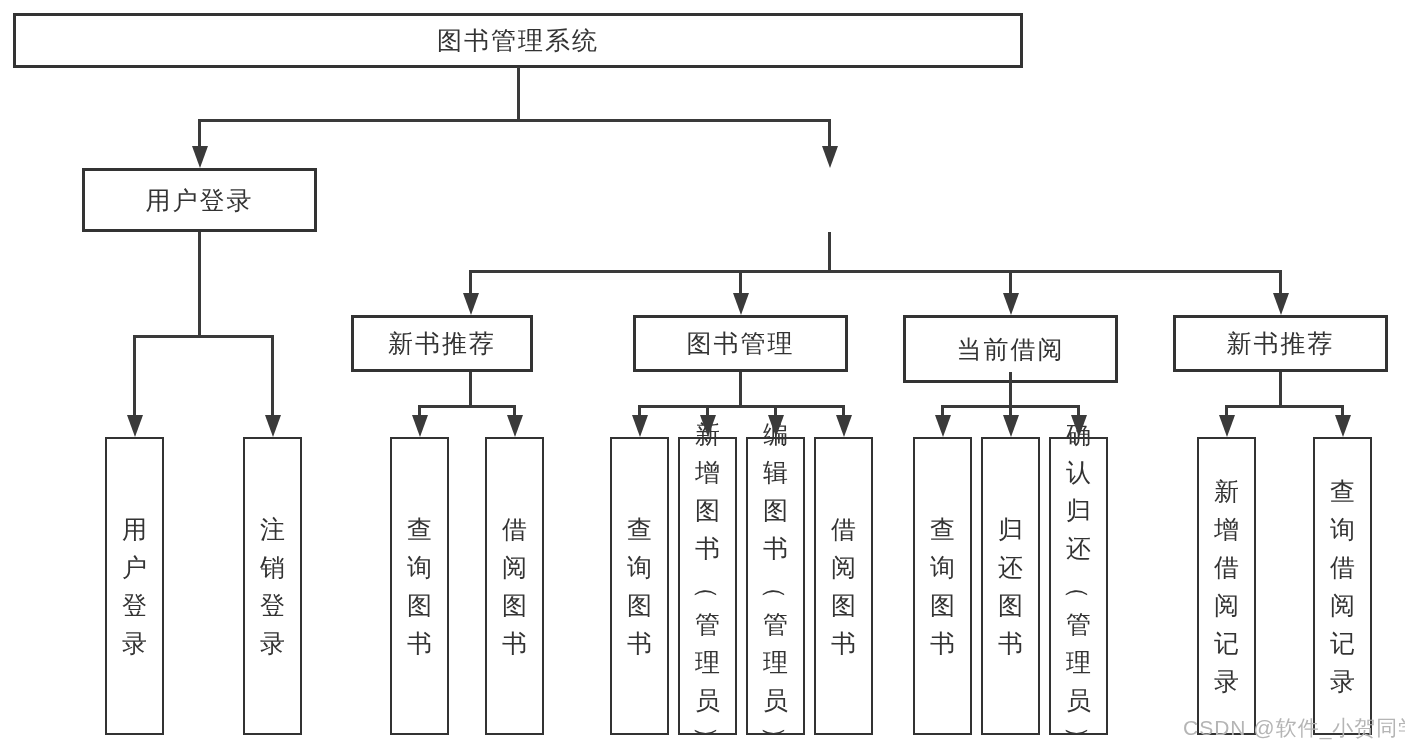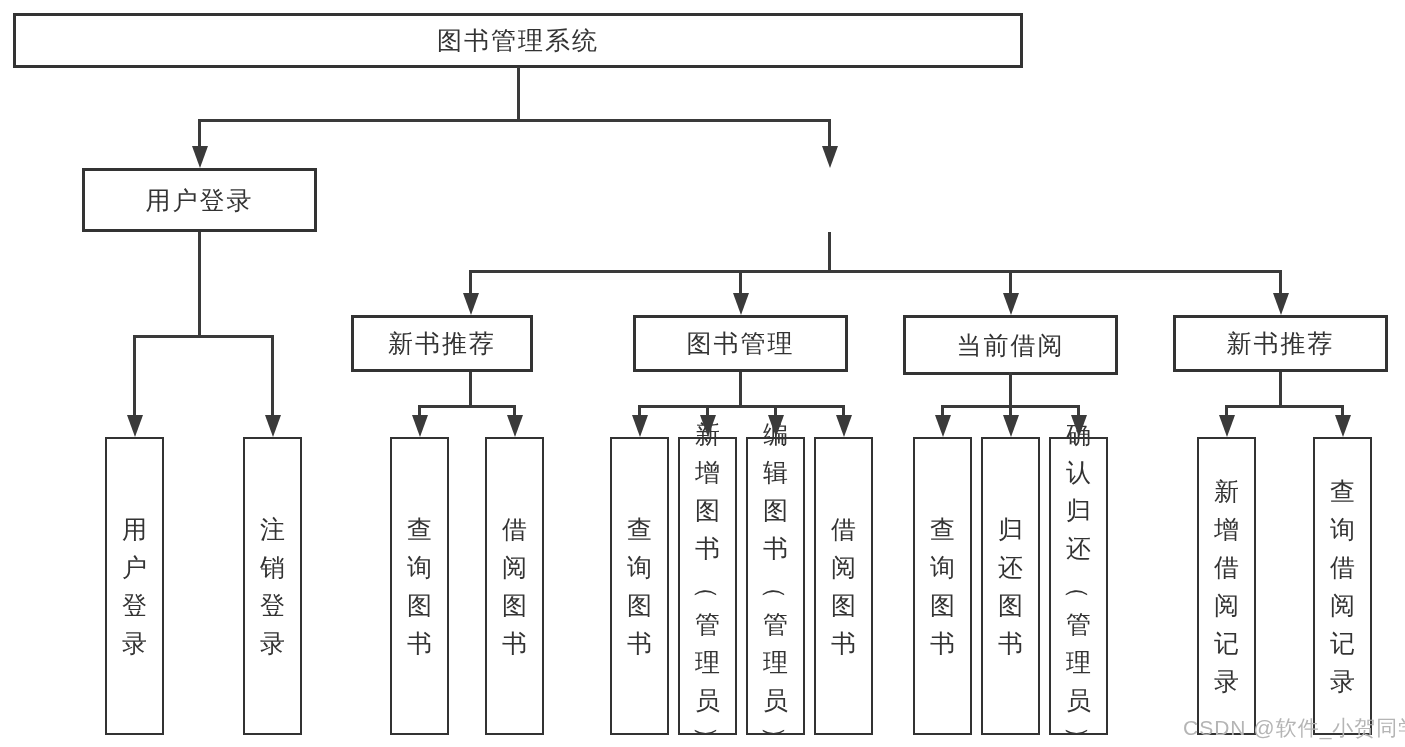--- a/index.html
+++ b/index.html
@@ -72,21 +72,21 @@
   <div class="box" style="left:82px;top:168px;width:235px;height:64px">
     <span class="lbl">用户登录</span>
   </div>
 
   <div class="box" style="left:351px;top:315px;width:182px;height:57px">
     <span class="lbl">新书推荐</span>
   </div>
   <div class="box" style="left:633px;top:315px;width:215px;height:57px">
     <span class="lbl">图书管理</span>
   </div>
-  <div class="box" style="left:903px;top:315px;width:215px;height:60px">
+  <div class="box" style="left:903px;top:315px;width:215px;height:68px">
     <span class="lbl">当前借阅</span>
   </div>
   <div class="box" style="left:1173px;top:315px;width:215px;height:57px">
     <span class="lbl">新书推荐</span>
   </div>
 
   <div class="box leaf" style="left:105px;top:437px;width:59px;height:298px">
     <span class="lbl vtext">
         <span>用</span>
         <span>户</span>

